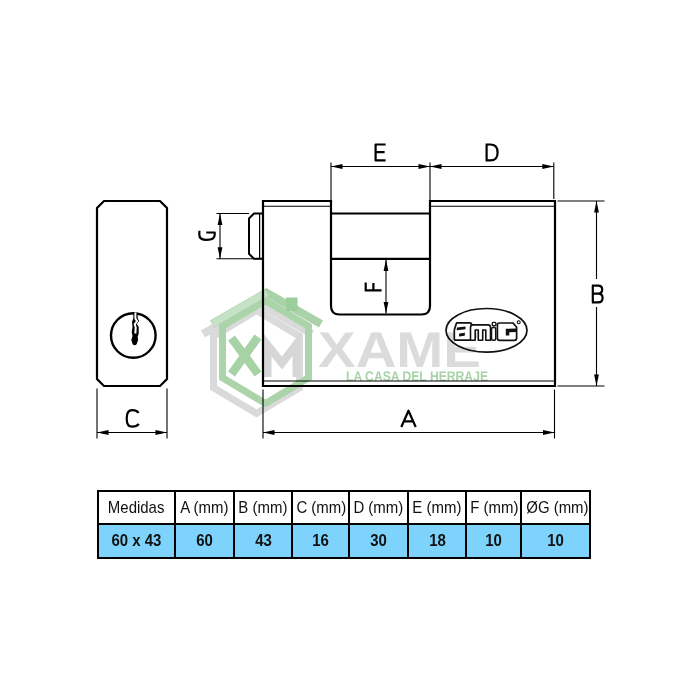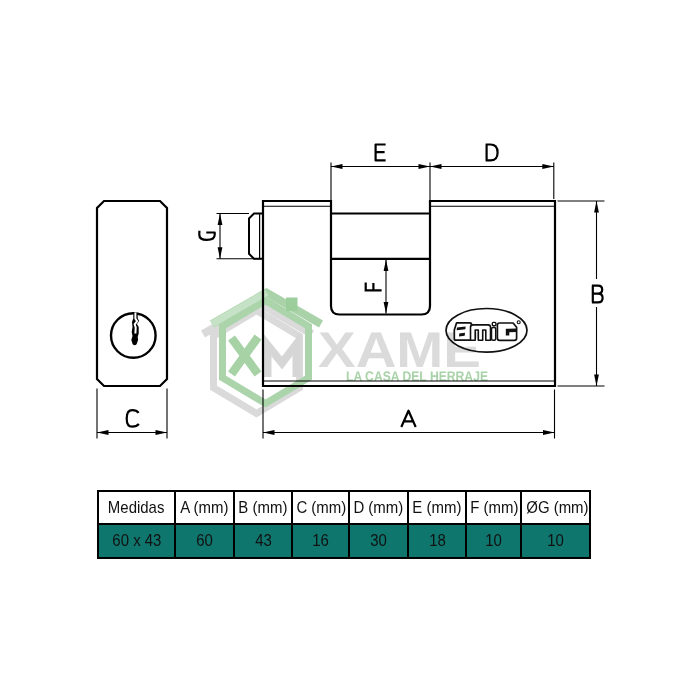--- a/index.html
+++ b/index.html
@@ -2,21 +2,21 @@
 <html><head>
 <meta charset="utf-8">
 <style>
 html,body{margin:0;padding:0;background:#fff;}
 #page{position:relative;width:700px;height:565px;background:#fff;overflow:hidden;font-family:"Liberation Sans",sans-serif;}
 #page svg{position:absolute;left:0;top:0;}
 #page svg text{text-rendering:geometricPrecision;}
 table.dim{position:absolute;left:97px;top:490px;border-collapse:collapse;table-layout:fixed;width:492px;font-family:"Liberation Sans",sans-serif;font-size:17px;color:#111;}
 table.dim td{border:2px solid #000000;text-align:center;vertical-align:middle;padding:0;height:31.4px;white-space:nowrap;}
 table.dim td span{display:inline-block;transform:scaleX(0.88);transform-origin:center;}
-tr.gray td{background:#0f766e;}
+tr.gray td{background:#7dd3fc;font-weight:bold;}
 </style>
 </head>
 <body>
 <div id="page">
 <svg width="700" height="700" viewBox="0 0 700 700">
 
   <g fill="none" stroke="#dadada">
     <path d="M256.5,310.5 L299.5,336.3 V387.7 L256.5,413.5 L213.5,387.7 V336.3 Z" stroke-width="7"></path>
     <path d="M203,334 L257.5,302.5 L312,334" stroke-width="8"></path>
   </g>

